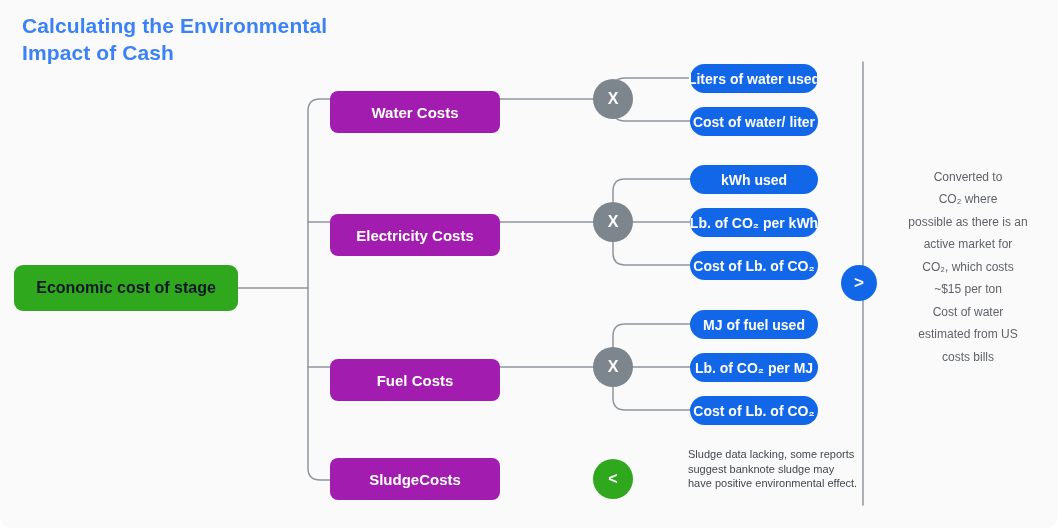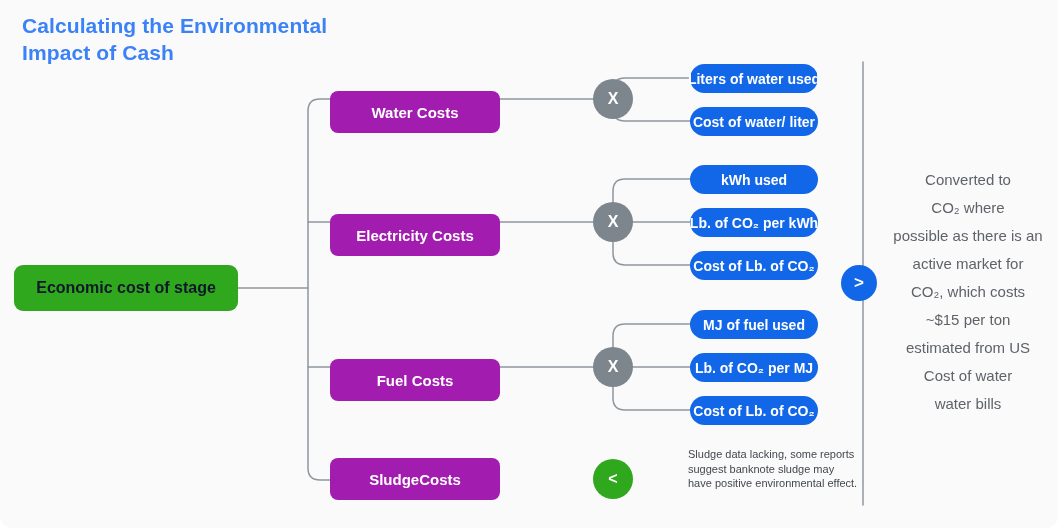--- a/index.html
+++ b/index.html
@@ -80,21 +80,21 @@
   .pill-e1 { top: 165px; } .pill-e2 { top: 208px; } .pill-e3 { top: 251px; }
   .pill-f1 { top: 310px; } .pill-f2 { top: 353px; } .pill-f3 { top: 396px; }
 
   .sludge-note {
     left: 688px; top: 447px; width: 172px;
     font-size: 11px; line-height: 1.32; color: #43484d;
   }
 
   .right-note {
     left: 880px; top: 166px; width: 176px;
-    font-size: 15px; line-height: 1.87; color: #5f6368;
+    font-size: 12px; line-height: 1.87; color: #5f6368;
     text-align: center;
   }
 </style>
 </head>
 <body>
 
 <div class="canvas">
 
   <svg class="connectors" width="1058" height="528" viewBox="0 0 1058 528" fill="none" stroke="#8f979e" stroke-width="1.5" stroke-linecap="round">
 
@@ -188,18 +188,18 @@
     <span>&gt;</span>
   </div>
 
   <div class="node right-note">
     <div>Converted to</div>
     <div>CO₂ where</div>
     <div>possible as there is an</div>
     <div>active market for</div>
     <div>CO₂, which costs</div>
     <div>~$15 per ton</div>
+    <div>Cost of water</div>
     <div>estimated from US</div>
-    <div>Cost of water</div>
-    <div>water bills</div>
+    <div>costs bills</div>
   </div>
 
 </div>
 
 </body></html>

